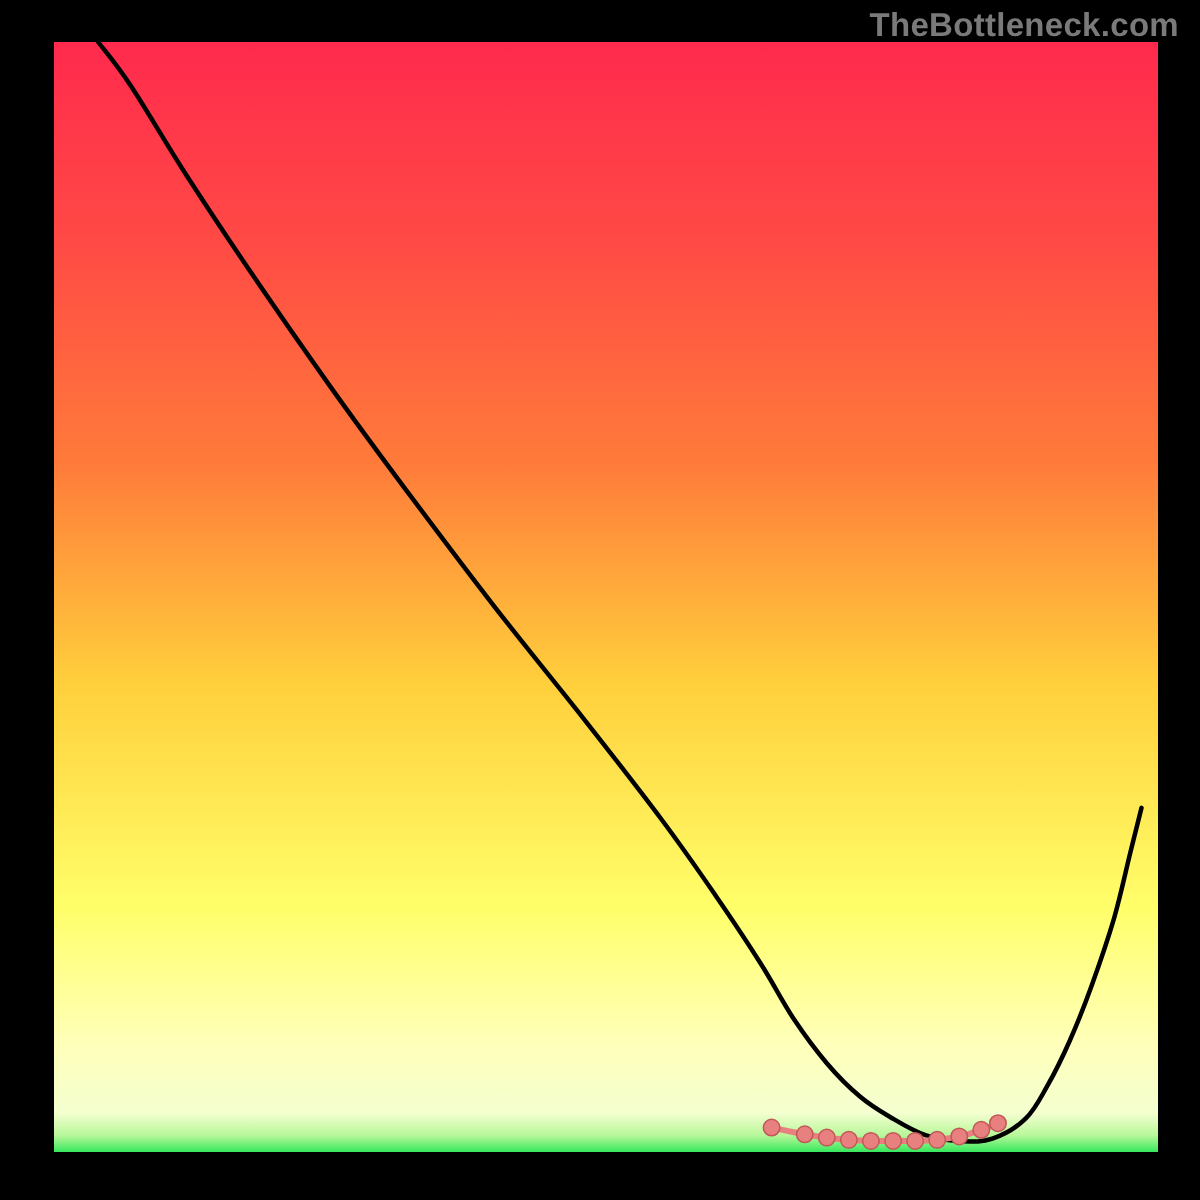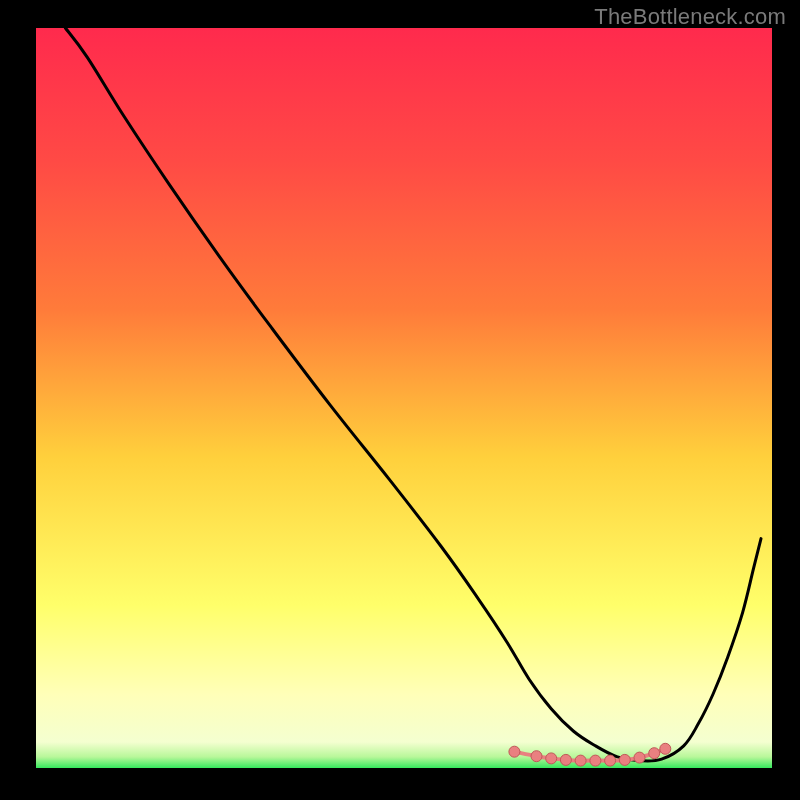--- a/index.html
+++ b/index.html
@@ -16,21 +16,21 @@
     width: 800px;
     height: 800px;
     background: #000;
   }
   .watermark {
     position: absolute;
     top: 4px;
     right: 14px;
     color: #7a7a7a;
     font-size: 22px;
-    font-weight: normal;
+    font-weight: bold;
     letter-spacing: 0.2px;
     z-index: 10;
   }
   .plot-wrap {
     position: absolute;
     inset: 0;
   }
 </style>
 </head>
 <body>

